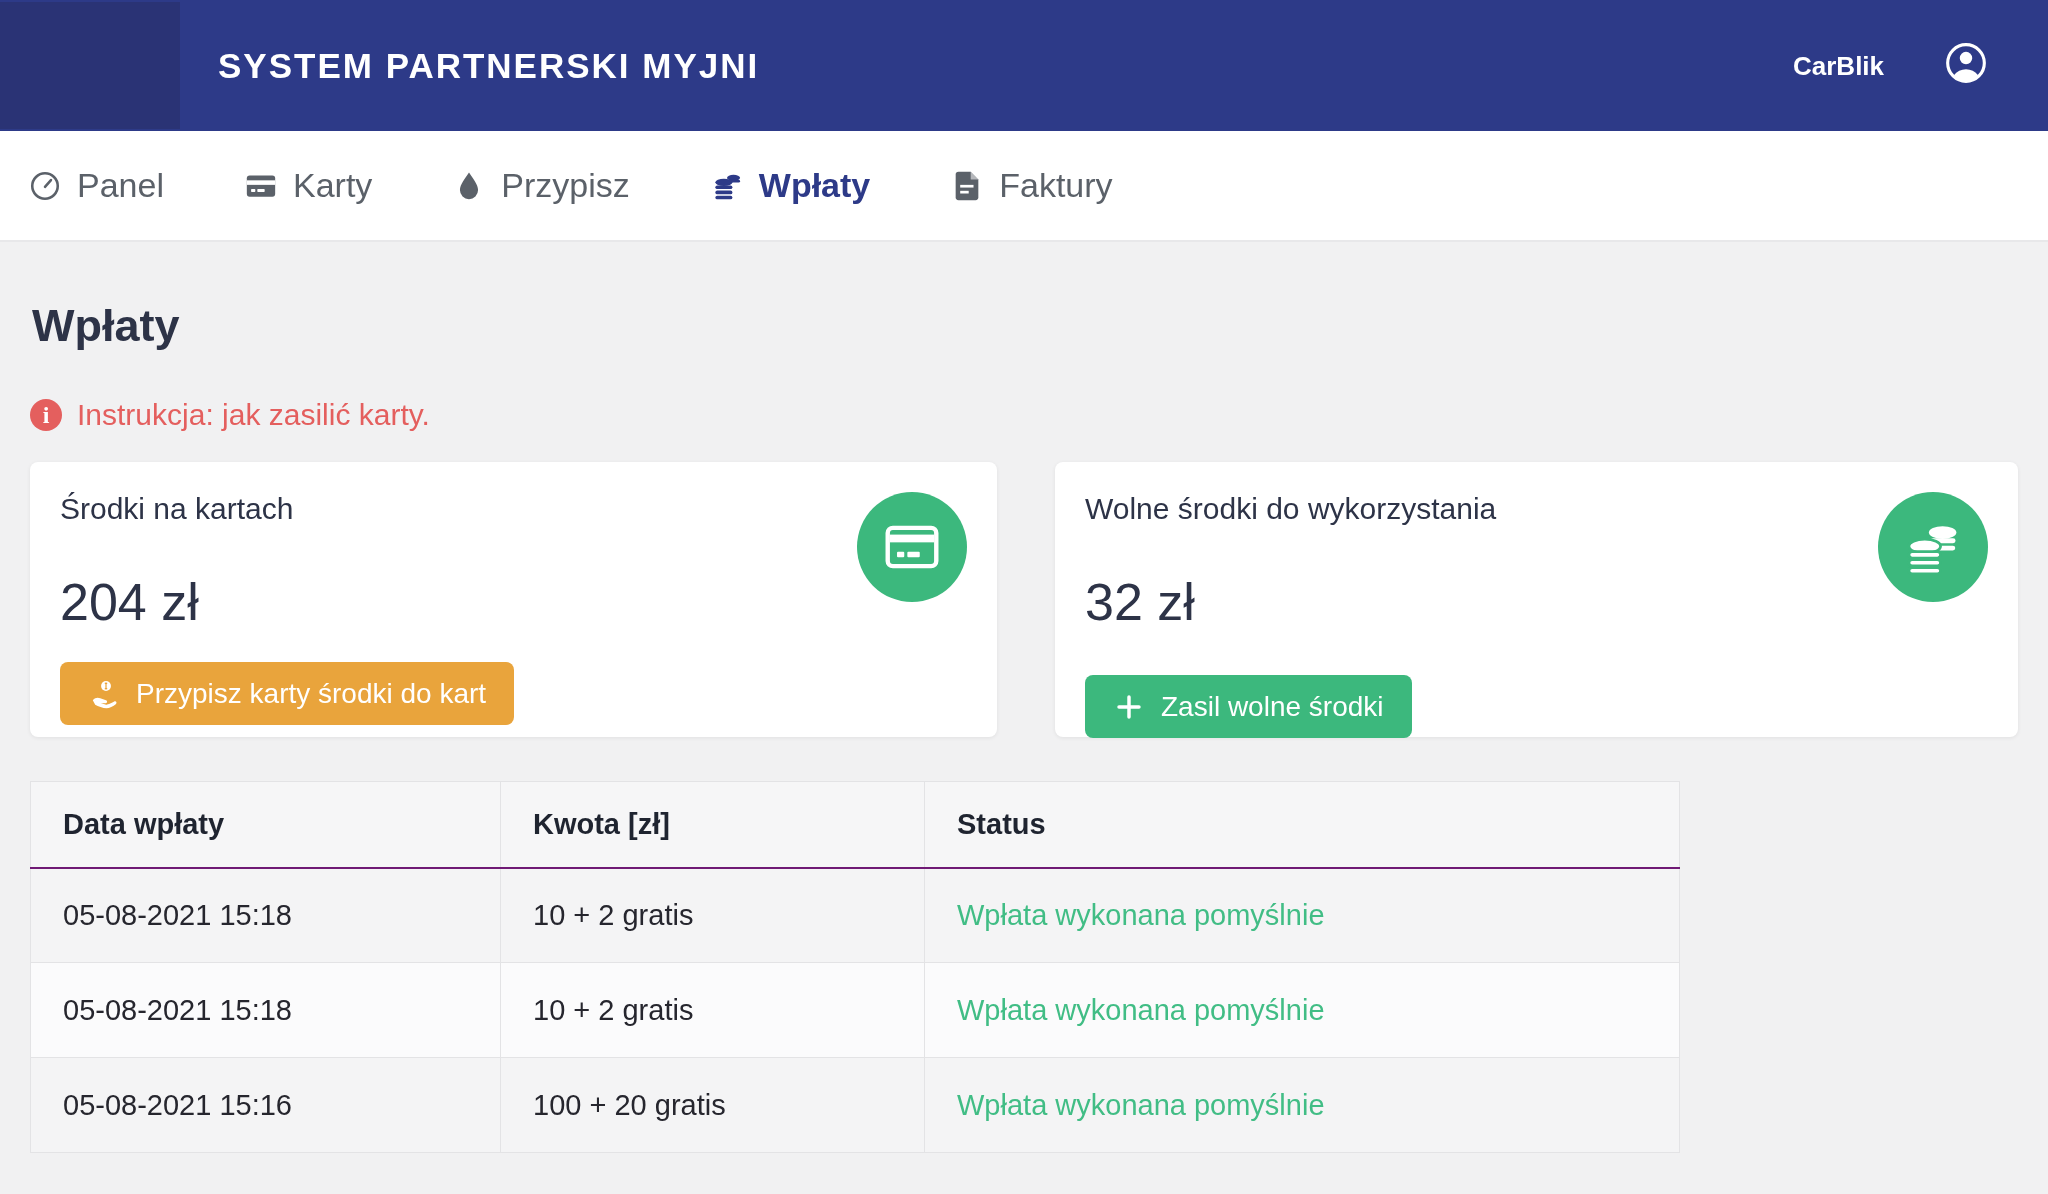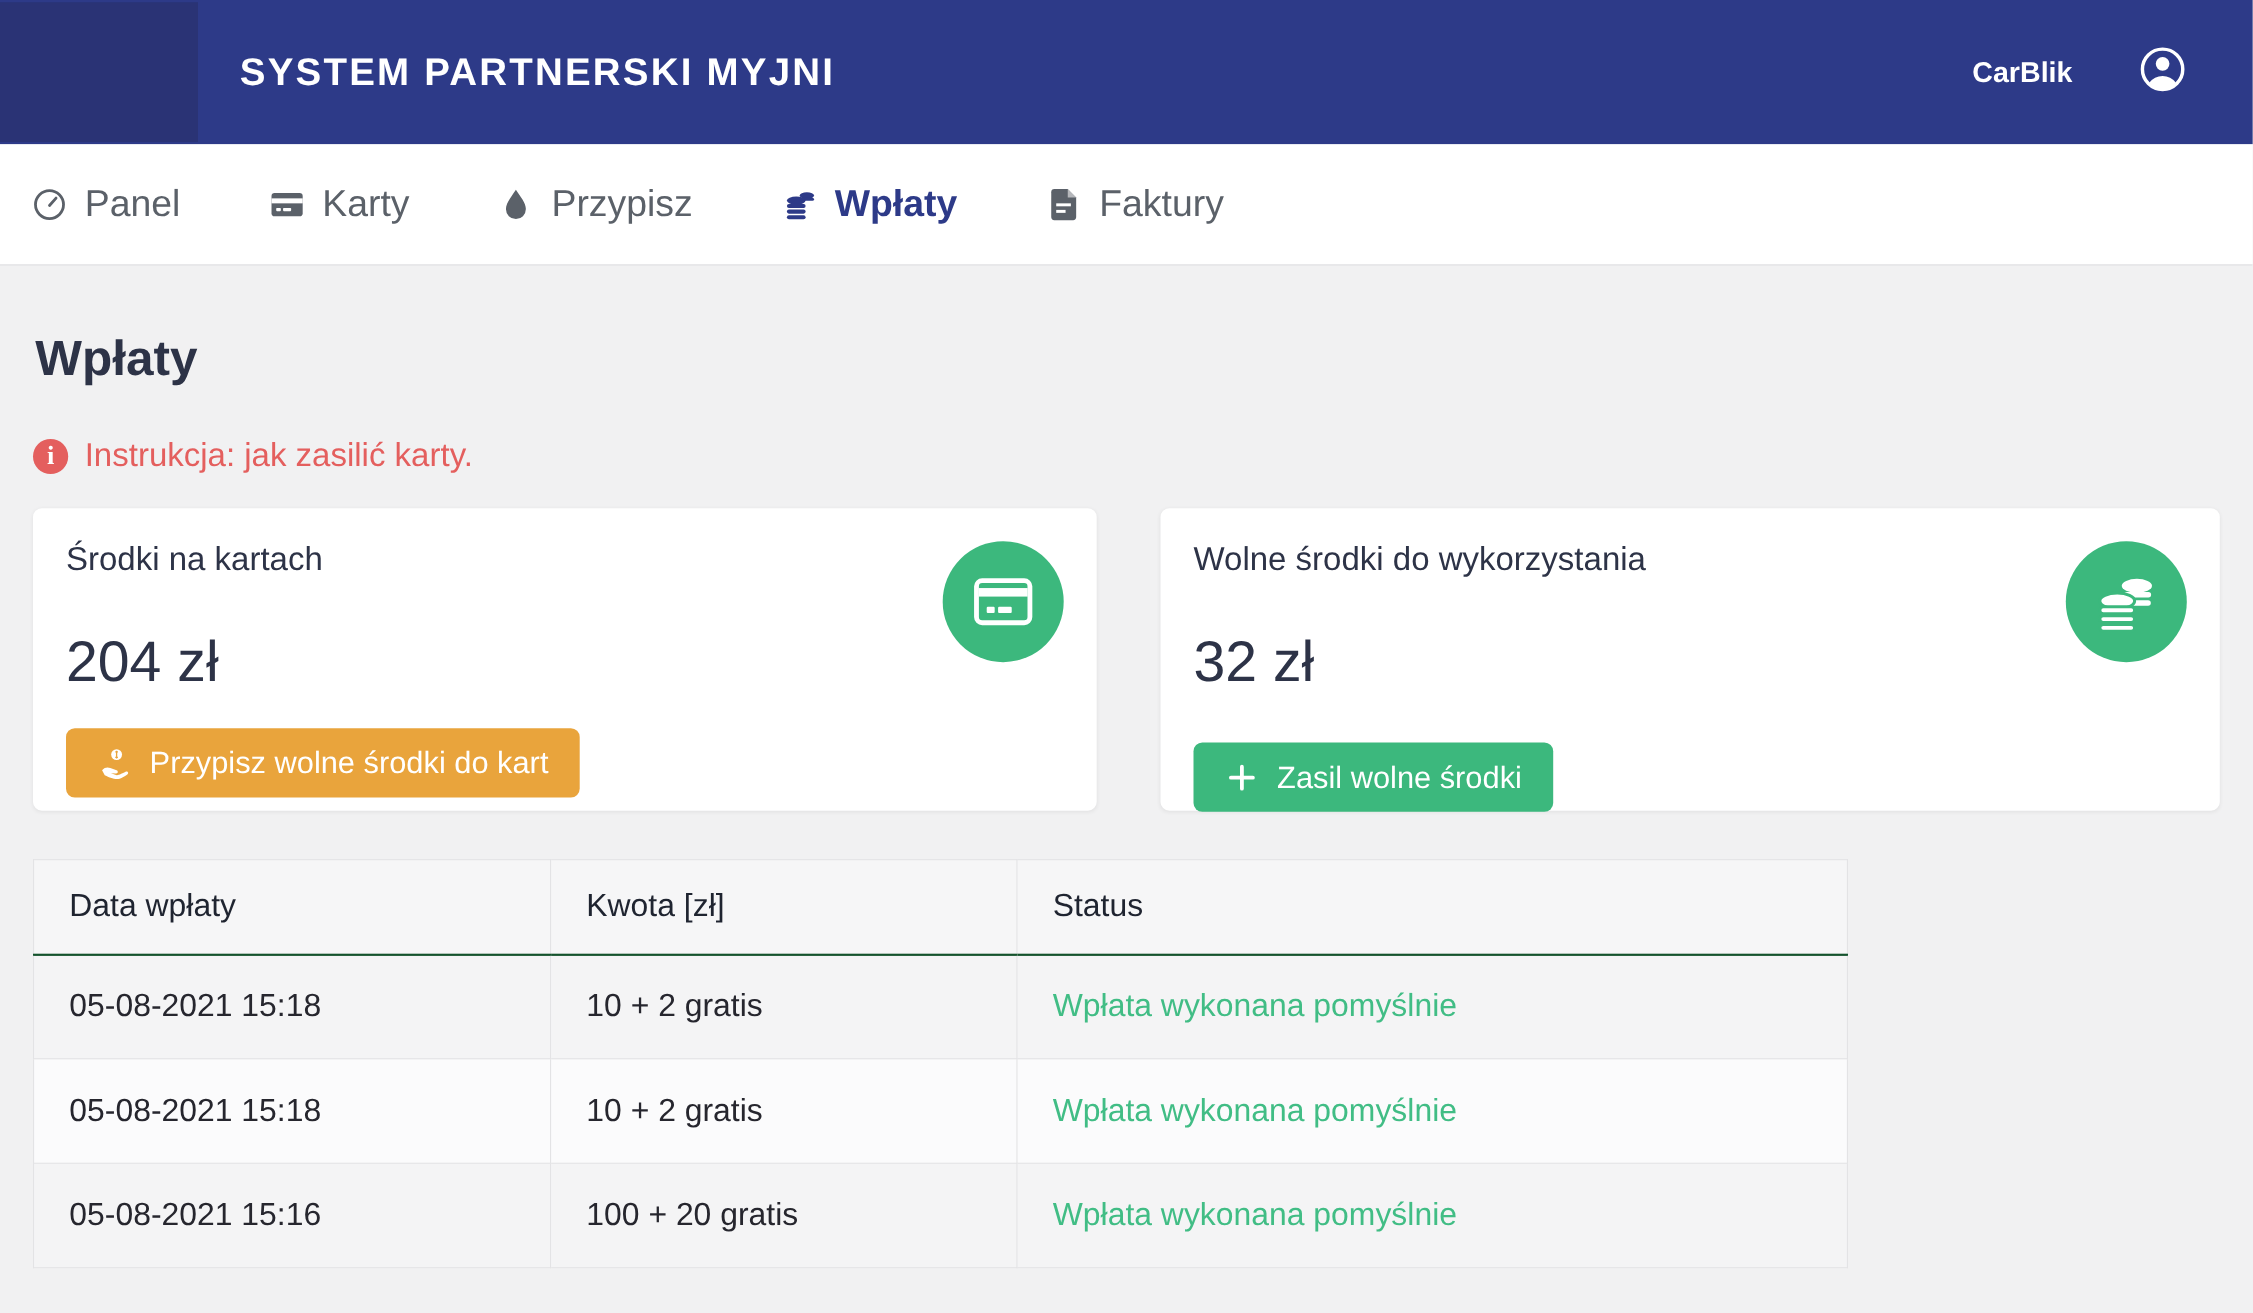--- a/index.html
+++ b/index.html
@@ -83,22 +83,22 @@
   .card-btn .bicon{width:32px;height:32px;margin-right:16px;display:block;flex:0 0 auto;}
   .btn-orange{background:var(--orange);}
   .btn-green{background:var(--green);margin-top:43px;}
   
   .payments{
     margin-top:44px;width:1650px;border-collapse:collapse;table-layout:fixed;
     background:#fafafa;border:1px solid var(--border);
   }
   .payments th{
     height:86px;text-align:left;padding:0 0 0 32px;vertical-align:middle;
-    font-size:29px;font-weight:400;color:#1f2430;background:#f6f6f7;
-    border:1px solid var(--border);border-bottom:2px solid #14532d;
+    font-size:29px;font-weight:700;color:#1f2430;background:#f6f6f7;
+    border:1px solid var(--border);border-bottom:2px solid #701a75;
   }
   .payments td{
     height:95px;padding:0 0 0 32px;vertical-align:middle;
     font-size:29px;color:#26262e;border:1px solid var(--border);
   }
   .payments tr.odd td{background:#f4f4f5;}
   .payments tr.even td{background:#fbfbfc;}
   .payments td.status{color:var(--green-status);}
 </style>
 </head>
@@ -186,21 +186,21 @@
 
     <div class="card left">
       <div class="card-title">Środki na kartach</div>
       <div class="card-value">204 zł</div>
       <button class="card-btn btn-orange">
         <svg class="bicon" viewBox="0 0 24 24">
           <circle cx="13.5" cy="6" r="3.7" fill="#fff"></circle>
           <path d="M12.6 4.1h1.8M12.6 7.9h1.8M13.5 3.4v5.2" stroke="#e9a43c" stroke-width="0.9"></path>
           <path d="M3.6 16.6c1.9-2 3.8-2.1 5.6-1.4l4.3 1.5c1.3.5 1 2.3-.4 2.2l-3.5-.2 4 1.3c.8.3 4.6-1.5 6-2.3 1.4-.8 2.5.9 1.2 1.9-1.7 1.4-4.9 3.1-6.9 3.1-2.7 0-6.4-1.7-8.5-2.7Z" fill="#fff"></path>
         </svg>
-        <span>Przypisz wolne środki do kart</span>
+        <span>Przypisz karty środki do kart</span>
       </button>
       <div class="card-badge">
         <svg viewBox="0 0 24 24" width="62" height="62">
           <rect x="2.6" y="4.6" width="18.8" height="14.8" rx="2" fill="none" stroke="#fff" stroke-width="1.7"></rect>
           <rect x="3.4" y="7.2" width="17.2" height="3" fill="#fff"></rect>
           <rect x="6.2" y="13.8" width="2.8" height="2.2" rx="0.4" fill="#fff"></rect>
           <rect x="10.2" y="13.8" width="4.8" height="2.2" rx="0.4" fill="#fff"></rect>
         </svg>
       </div>
     </div>

